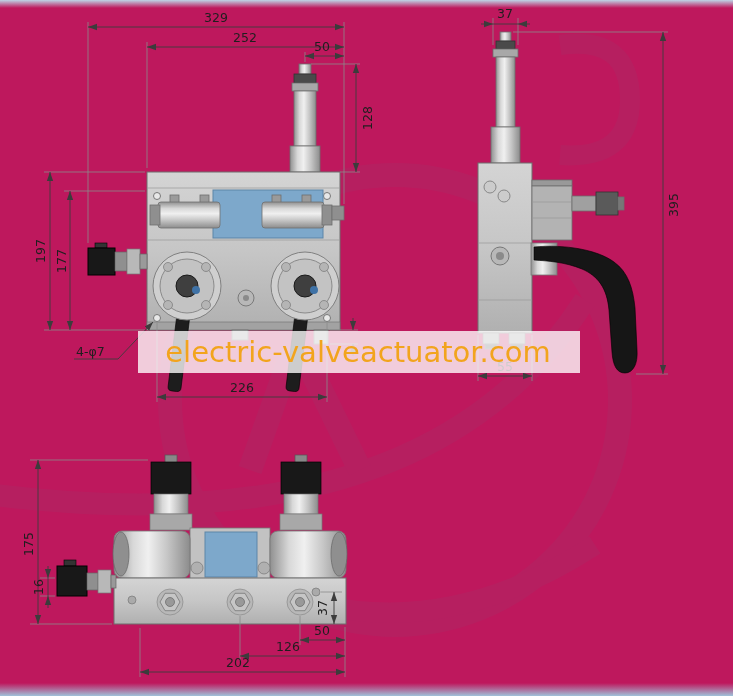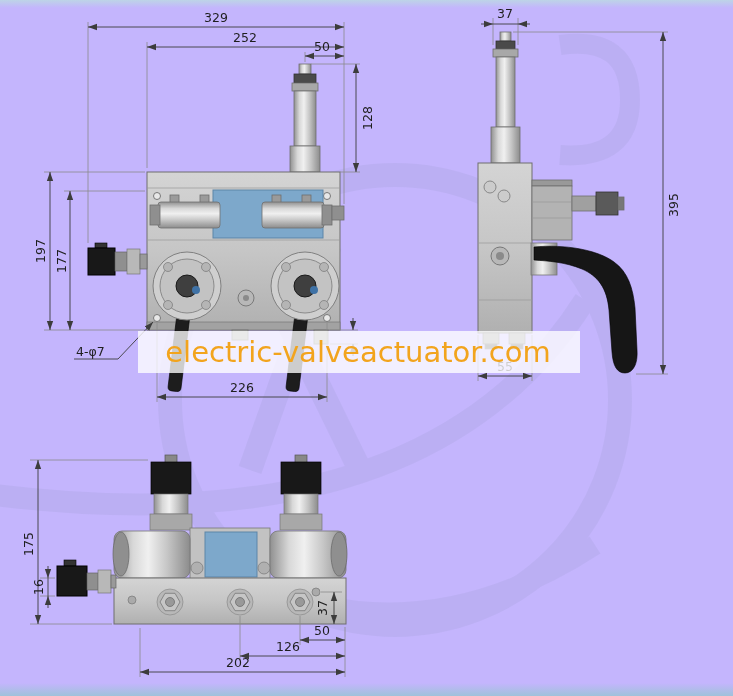--- a/index.html
+++ b/index.html
@@ -1,16 +1,16 @@
 <!DOCTYPE html>
 <html><head>
 <meta charset="utf-8">
 <style>
   html,body{margin:0;padding:0;background:#fff;}
-  .canvas{position:relative;width:733px;height:696px;background:#c4b5fd;overflow:hidden;
+  .canvas{position:relative;width:733px;height:696px;background:#be185d;overflow:hidden;
           font-family:"DejaVu Sans",sans-serif;}
   .edge-top{position:absolute;top:0;left:0;right:0;height:8px;z-index:6;
             background:linear-gradient(to bottom,#bdd4e7,rgba(255,255,255,0));}
   .edge-bottom{position:absolute;bottom:0;left:0;right:0;height:13px;z-index:6;
             background:linear-gradient(to top,#9fc2da,rgba(255,255,255,0));}
   svg{position:absolute;top:0;left:0;}
   .ext{stroke:#8a8a8a;stroke-width:0.8;}
   .dim{stroke:#3c3c3c;stroke-width:0.9;fill:none;}
   .seam{stroke:#9a9a9a;stroke-width:0.7;}
   .dimtxt{font-family:"DejaVu Sans",sans-serif;font-size:12.5px;fill:#1f1f1f;}

